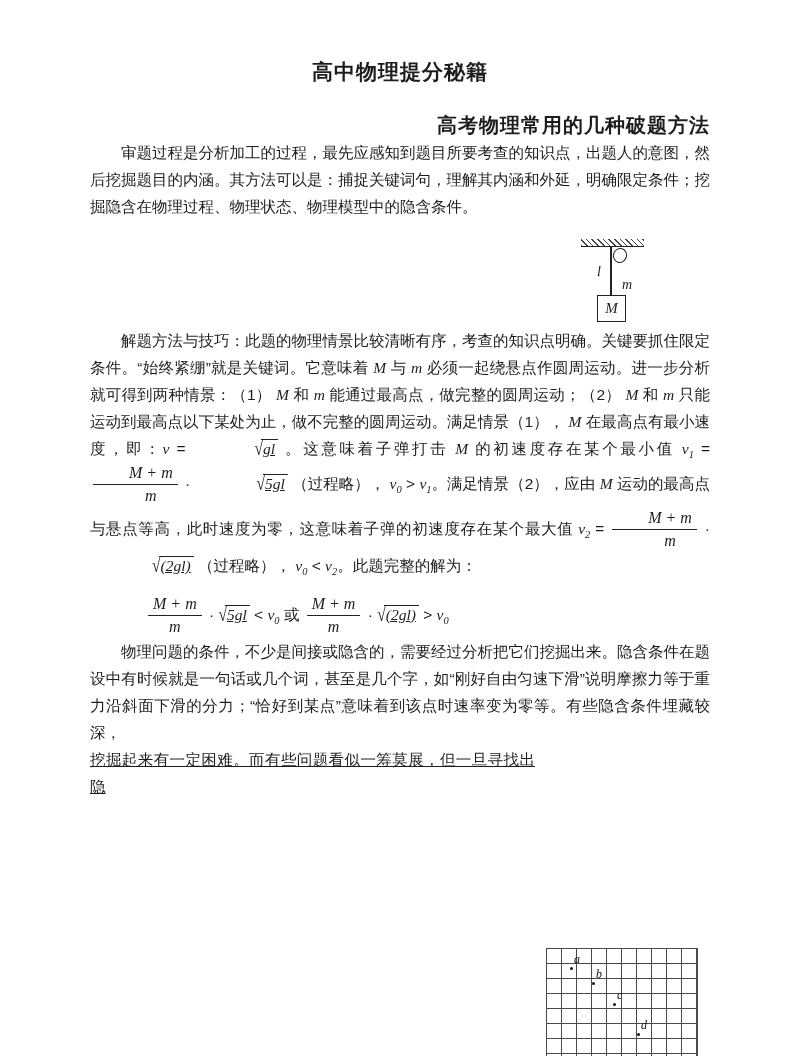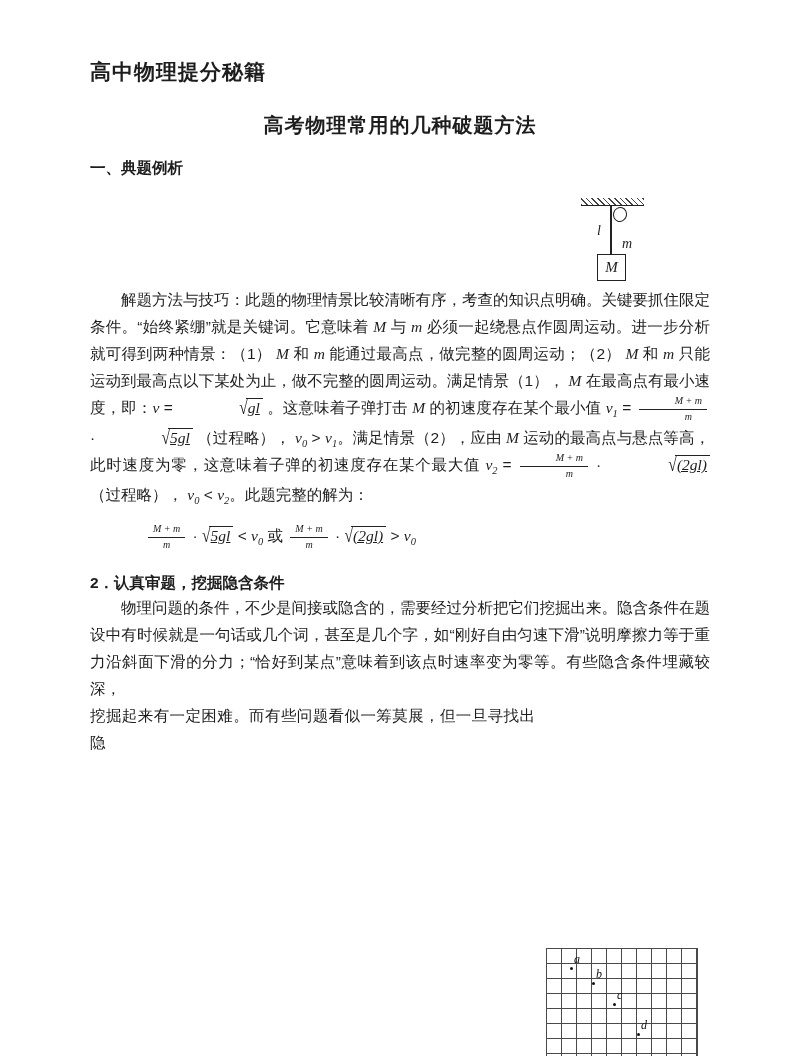--- a/index.html
+++ b/index.html
@@ -2,57 +2,57 @@
 <html><head>
 <meta charset="utf-8">
 <style>
   html,body{margin:0;padding:0;}
   body{
     width:800px;height:1056px;background:#ffffff;overflow:hidden;
     font-family:"Liberation Sans",sans-serif;color:#1d1d1d;position:relative;
   }
   .page{position:absolute;inset:0;padding:0 90px;box-sizing:border-box;}
   .doc-title{
-    font-size:21px;font-weight:bold;
+    font-size:21px;font-weight:bold;text-align:center;
     margin:58px 0 0 0;letter-spacing:1px;
   }
   .doc-subtitle{
-    font-size:20px;font-weight:bold;text-align:center;
+    font-size:20px;font-weight:bold;text-align:right;
     margin:26px 0 0 0;letter-spacing:1px;
   }
   p.body{
     font-size:15.5px;line-height:27px;text-align:justify;
     margin:0;
   }
   .indent{text-indent:2em;}
   .p-intro{margin-top:36px;}
   .p-review{margin-top:17px;}
   .h-sec{font-size:15.5px;font-weight:bold;margin-top:19px;}
   .h-sub{font-size:15.5px;font-weight:bold;margin-top:21px;}
   .p-method{margin-top:17px;}
   .example-wrap{margin-top:17px;}
   .p-solution{margin-top:16px;}
   
   .mi{font-family:"Liberation Serif",serif;font-style:italic;}
   sub{font-family:"Liberation Serif",serif;font-style:italic;font-size:10.5px;line-height:0;}
   .frac{
     display:inline-block;vertical-align:middle;text-align:center;
-    font-family:"Liberation Serif",serif;font-style:italic;font-size:10px;
+    font-family:"Liberation Serif",serif;font-style:italic;font-size:16px;
     line-height:1.25;margin:1px 3px;
   }
   .frac .num{display:block;padding:0 5px 1px;border-bottom:1.2px solid #222;}
   .frac .den{display:block;padding-top:1px;}
   .sqrt{display:inline-block;white-space:nowrap;font-family:"Liberation Serif",serif;font-style:italic;text-decoration:underline;}
   .sqrt .sign{font-style:normal;display:inline-block;transform:scaleY(1.25);margin-right:-2px;}
   .sqrt .rad{border-top:1.2px solid #222;padding:0 3px 0 2px;}
   .formula-line{
     font-size:15.5px;margin:14px 0 0 55px;line-height:1.2;
   }
   .p-hidden-a{margin-top:16px;}
-  .p-hidden-b{margin-top:0;width:445px;}
+  .p-hidden-b{margin-top:0;width:445px;text-decoration:underline;}
   .fig1-outer{float:right;width:132px;height:90px;position:relative;}
   .fig1-inner{position:absolute;left:3px;top:0;width:67px;height:90px;}
   .ceiling{
     position:absolute;left:0;top:2px;width:63px;height:7px;
     border-bottom:1.6px solid #222;
     background:repeating-linear-gradient(45deg,#444 0 1px,transparent 1px 4px);
   }
   .rope{position:absolute;left:29px;top:9px;width:2px;height:49px;background:#222;}
   .ring{
     position:absolute;left:32px;top:11px;width:12px;height:13px;
@@ -84,23 +84,23 @@
 </head>
 <body>
 
 <div class="page">
 
   <div class="doc-title">高中物理提分秘籍</div>
   <div class="doc-subtitle">高考物理常用的几种破题方法</div>
 
 
 
-  <div class="h-sec">一、典题例析</div>
 
 
+  <p class="body indent p-method">审题过程是分析加工的过程，最先应感知到题目所要考查的知识点，出题人的意图，然后挖掘题目的内涵。其方法可以是：捕捉关键词句，理解其内涵和外延，明确限定条件；挖掘隐含在物理过程、物理状态、物理模型中的隐含条件。</p>
 
   <div class="example-wrap">
     <div class="fig1-outer">
       <div class="fig1-inner">
         <div class="ceiling"></div>
         <div class="rope"></div>
         <div class="ring"></div>
         <div class="lab lab-l mi">l</div>
         <div class="lab lab-m mi">m</div>
         <div class="blockM">
@@ -108,21 +108,20 @@
         </div>
       </div>
     </div>
     <div class="clear"></div>
   </div>
 
   <p class="body indent p-solution"><span>解题方法与技巧：此题的物理情景比较清晰有序，考查的知识点明确。关键要抓住限定条件。“始终紧绷”就是关键词。它意味着 </span><span class="mi">M</span><span> 与 </span><span class="mi">m</span><span> 必须一起绕悬点作圆周运动。进一步分析就可得到两种情景：（1） </span><span class="mi">M</span><span> 和 </span><span class="mi">m</span><span> 能通过最高点，做完整的圆周运动；（2） </span><span class="mi">M</span><span> 和 </span><span class="mi">m</span><span> 只能运动到最高点以下某处为止，做不完整的圆周运动。满足情景（1）， </span><span class="mi">M</span><span> 在最高点有最小速度，即：</span><span class="mi">v</span><span> = </span><span class="sqrt"><span class="sign">√</span><span class="rad">gl</span></span><span> 。这意味着子弹打击 </span><span class="mi">M</span><span> 的初速度存在某个最小值 </span><span class="mi">v</span><sub>1</sub><span> = </span><span class="frac"><span class="num">M + m</span><span class="den">m</span></span><span> · </span><span class="sqrt"><span class="sign">√</span><span class="rad">5gl</span></span><span> （过程略）， </span><span class="mi">v</span><sub>0</sub><span> &gt; </span><span class="mi">v</span><sub>1</sub><span>。满足情景（2），应由 </span><span class="mi">M</span><span> 运动的最高点与悬点等高，此时速度为零，这意味着子弹的初速度存在某个最大值 </span><span class="mi">v</span><sub>2</sub><span> = </span><span class="frac"><span class="num">M + m</span><span class="den">m</span></span><span> · </span><span class="sqrt"><span class="sign">√</span><span class="rad">(2gl)</span></span><span> （过程略）， </span><span class="mi">v</span><sub>0</sub><span> &lt; </span><span class="mi">v</span><sub>2</sub><span>。此题完整的解为：</span></p>
 
   <div class="formula-line"><span class="frac"><span class="num">M + m</span><span class="den">m</span></span><span> · </span><span class="sqrt"><span class="sign">√</span><span class="rad">5gl</span></span><span> &lt; </span><span class="mi">v</span><sub>0</sub><span> 或 </span><span class="frac"><span class="num">M + m</span><span class="den">m</span></span><span> · </span><span class="sqrt"><span class="sign">√</span><span class="rad">(2gl)</span></span><span> &gt; </span><span class="mi">v</span><sub>0</sub></div>
 
-  <div class="h-sub">2．认真审题，挖掘隐含条件</div>
 
   <p class="body indent p-hidden-a">物理问题的条件，不少是间接或隐含的，需要经过分析把它们挖掘出来。隐含条件在题设中有时候就是一句话或几个词，甚至是几个字，如“刚好自由匀速下滑”说明摩擦力等于重力沿斜面下滑的分力；“恰好到某点”意味着到该点时速率变为零等。有些隐含条件埋藏较深，</p>
   <p class="body p-hidden-b">挖掘起来有一定困难。而有些问题看似一筹莫展，但一旦寻找出隐</p>
 
   <div class="fig2">
     <div class="gridbg"></div>
   <div class="gpoint" style="left: 24px; top: 19px;"></div>
       <div class="gplabel" style="left: 28px; top: 4px;">a</div>
       <div class="gpoint" style="left: 46px; top: 34px;"></div>
       <div class="gplabel" style="left: 50px; top: 19px;">b</div>

